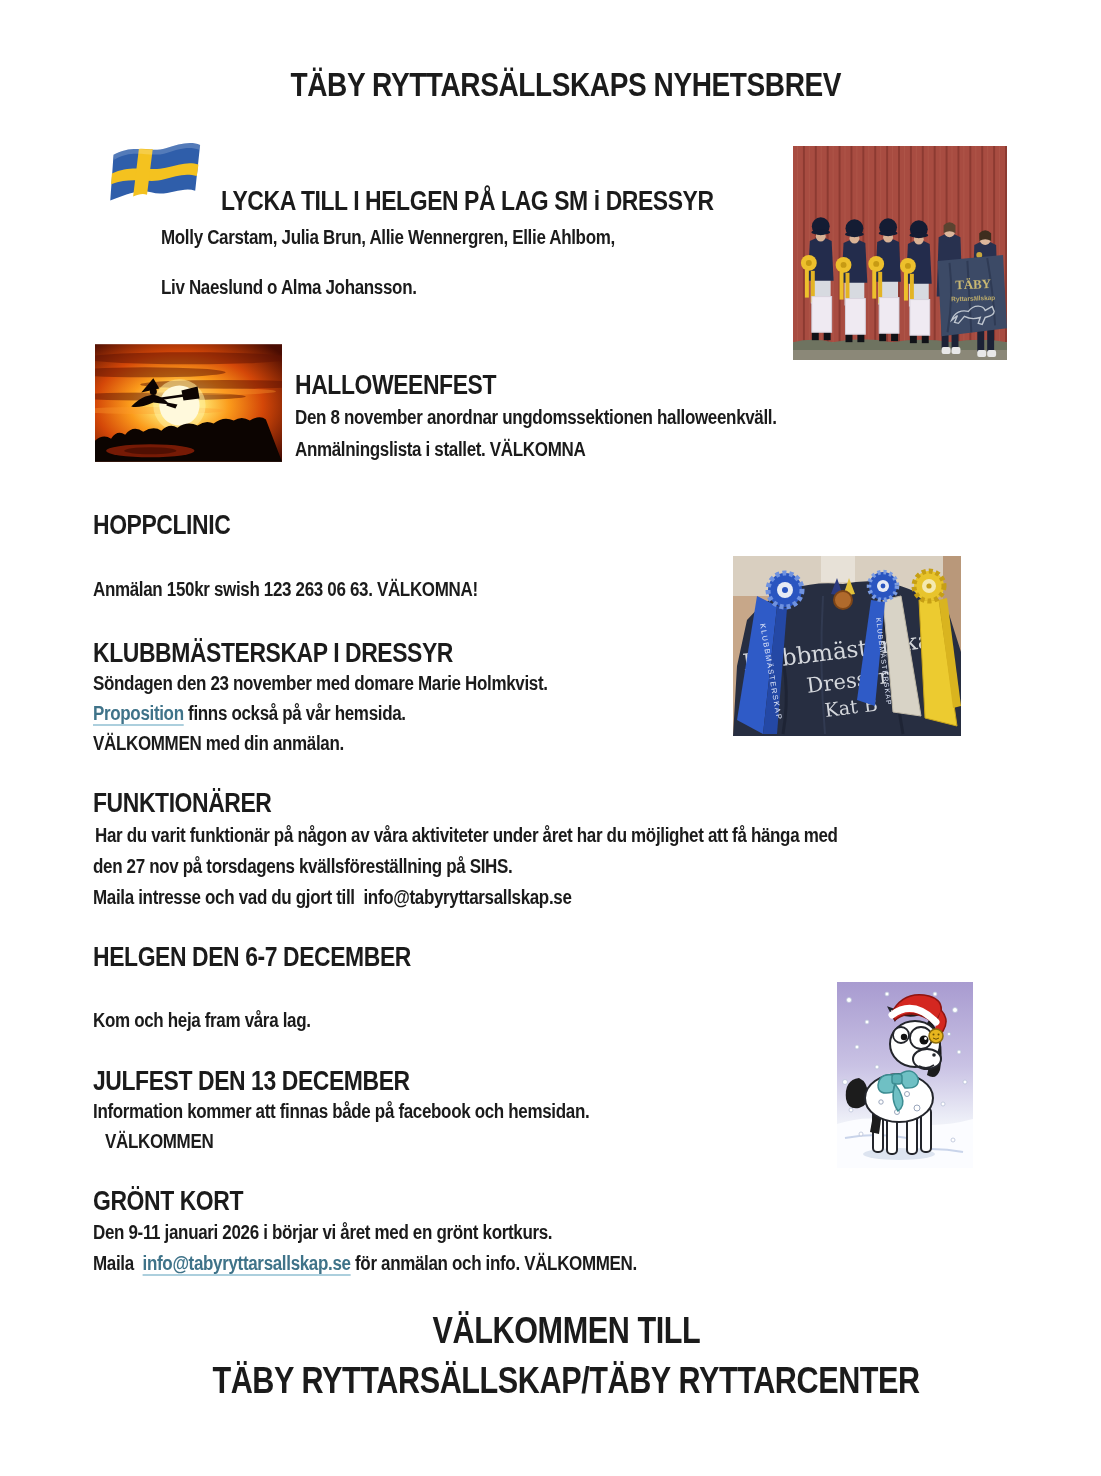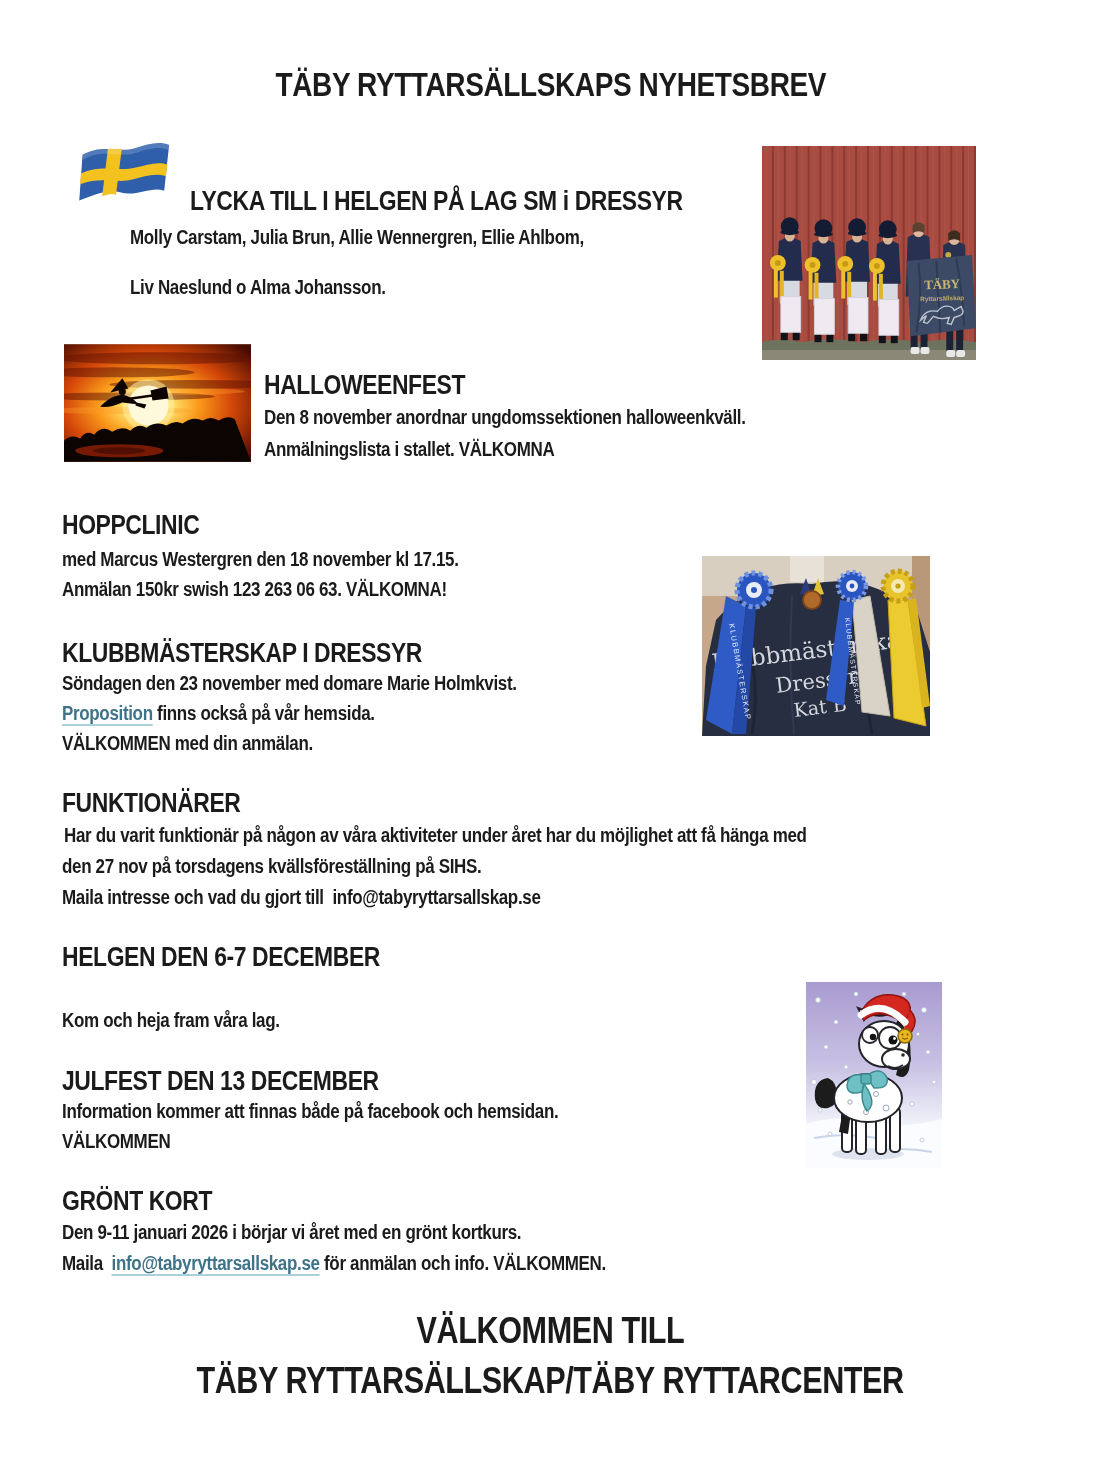--- a/index.html
+++ b/index.html
@@ -1,21 +1,21 @@
 <!DOCTYPE html>
 <html><head>
 <meta charset="utf-8">
 <style>
   html,body { margin:0; padding:0; background:#e8e8e8; }
   .page {
     position:relative; width:1101px; height:1476px; margin:0 auto;
     background:#ffffff; overflow:hidden;
     font-family:"Liberation Sans", sans-serif; color:#1b1b1b;
   }
-  .abs { position:absolute; }
+  .abs { position:absolute;padding-left:31px; }
   .tx { display:inline-block; transform:scaleX(0.85); transform-origin:0 50%; white-space:pre; }
   .tx-c { display:inline-block; transform:scaleX(0.85); transform-origin:50% 50%; white-space:pre; }
   .title-row { left:0; right:0; text-align:center; font-size:33px; font-weight:800; letter-spacing:-0.5px; }
   .h2 { font-size:27px; font-weight:800; letter-spacing:-0.5px; }
   .body-line { font-size:20px; font-weight:700; letter-spacing:-0.4px; }
   .footer-row { left:0; right:0; text-align:center; font-size:36px; font-weight:800; letter-spacing:-0.5px; }
   a.doc-link { color:#3f7389; text-decoration:underline; text-decoration-color:#accfdd; text-decoration-thickness:2px; text-underline-offset:4px; cursor:pointer; }
   svg { display:block; }
 </style>
 </head>
@@ -191,23 +191,20 @@
   </div>
   <div class="abs body-line" style="left:264px; top:406px;">
     <span class="tx">Den 8 november anordnar ungdomssektionen halloweenkväll.</span>
   </div>
   <div class="abs body-line" style="left:264px; top:438px;">
     <span class="tx">Anmälningslista i stallet. VÄLKOMNA</span>
   </div>
 
   <div class="abs h2" style="left:62px; top:510px;">
     <span class="tx">HOPPCLINIC</span>
-  </div>
-  <div class="abs body-line" style="left:62px; top:548px;">
-    <span class="tx">med Marcus Westergren den 18 november kl 17.15.</span>
   </div>
   <div class="abs body-line" style="left:62px; top:578px;">
     <span class="tx">Anmälan 150kr swish 123 263 06 63. VÄLKOMNA!</span>
   </div>
 
   <div class="abs" style="left:702px; top:556px;">
     <svg width="228" height="180" viewBox="0 0 228 180">
       <rect width="228" height="180" fill="#c7a789"></rect>
       <rect width="228" height="40" fill="#d9cfc0"></rect>
       <rect x="88" width="34" height="26" fill="#e9e4da" opacity="0.85"></rect>
@@ -362,21 +359,21 @@
       <path d="M58,102 q-5,16 3,27 q7,-5 4,-14 q-2,-7 -7,-13 Z" fill="#6fc0c4" stroke="#3c8d92" stroke-width="1.5"></path>
     </svg>
   </div>
 
   <div class="abs h2" style="left:62px; top:1066px;">
     <span class="tx">JULFEST DEN 13 DECEMBER</span>
   </div>
   <div class="abs body-line" style="left:62px; top:1100px;">
     <span class="tx">Information kommer att finnas både på facebook och hemsidan.</span>
   </div>
-  <div class="abs body-line" style="left:62px; top:1130px;">
+  <div class="abs body-line" style="left:74px; top:1130px;">
     <span class="tx">VÄLKOMMEN</span>
   </div>
 
   <div class="abs h2" style="left:62px; top:1186px;">
     <span class="tx">GRÖNT KORT</span>
   </div>
   <div class="abs body-line" style="left:62px; top:1221px;">
     <span class="tx">Den 9-11 januari 2026 i börjar vi året med en grönt kortkurs.</span>
   </div>
   <div class="abs body-line" style="left:62px; top:1252px;">

